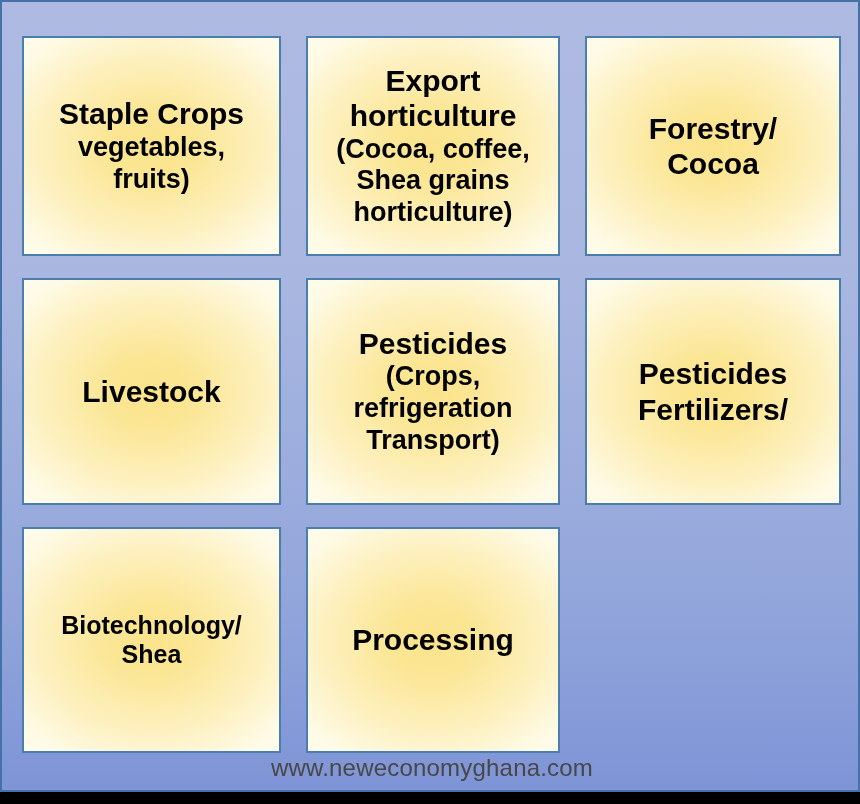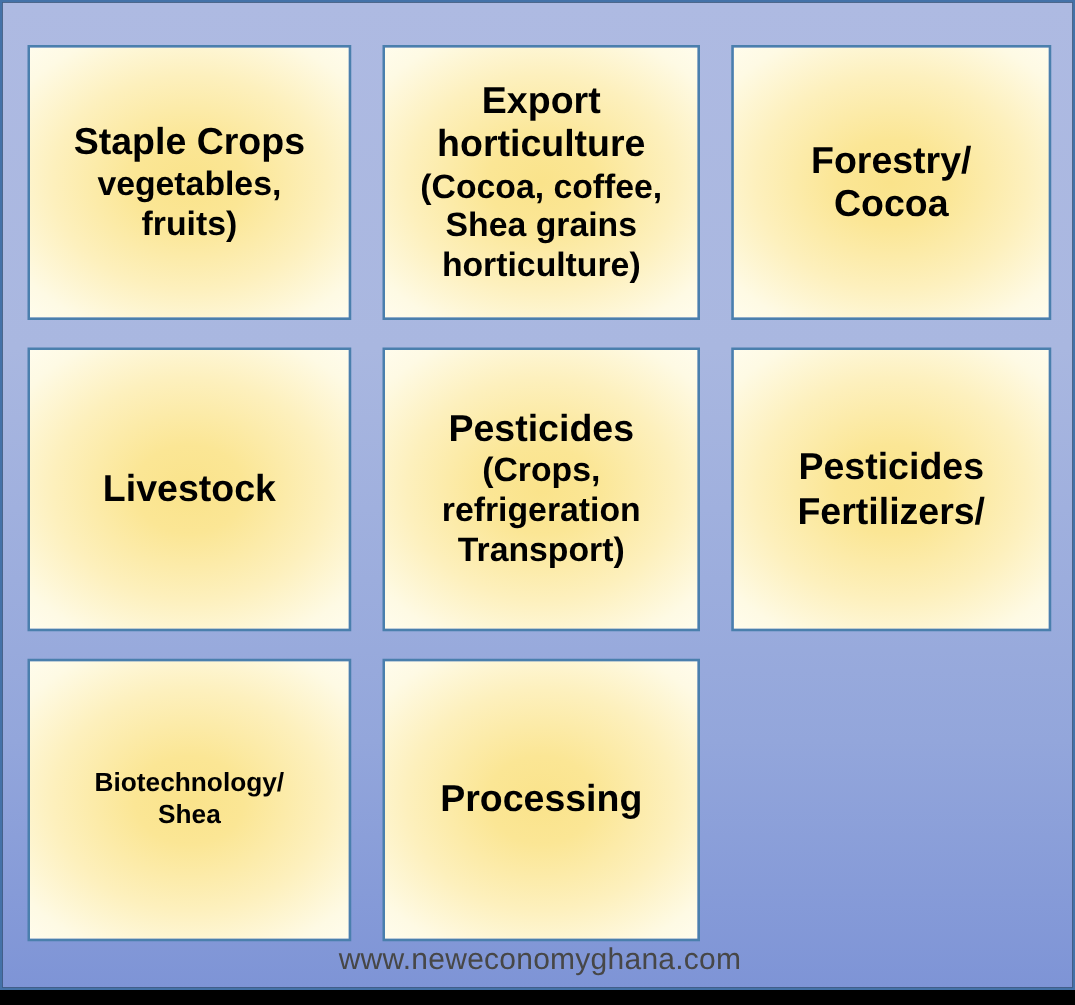--- a/index.html
+++ b/index.html
@@ -78,21 +78,21 @@
   .line {
     color: #000000;
     font-weight: bold;
     line-height: 1.18;
     white-space: nowrap;
   }
 
   
   .sz-lg   { font-size: 30px; }
   .sz-md   { font-size: 27px; }
-  .sz-sm   { font-size: 21px; }
+  .sz-sm   { font-size: 25px; }
 
   
   #footer-url {
     position: absolute;
     left: 0;
     top: 752px;
     width: 860px;
     text-align: center;
     font-size: 24px;
     color: #474747;

